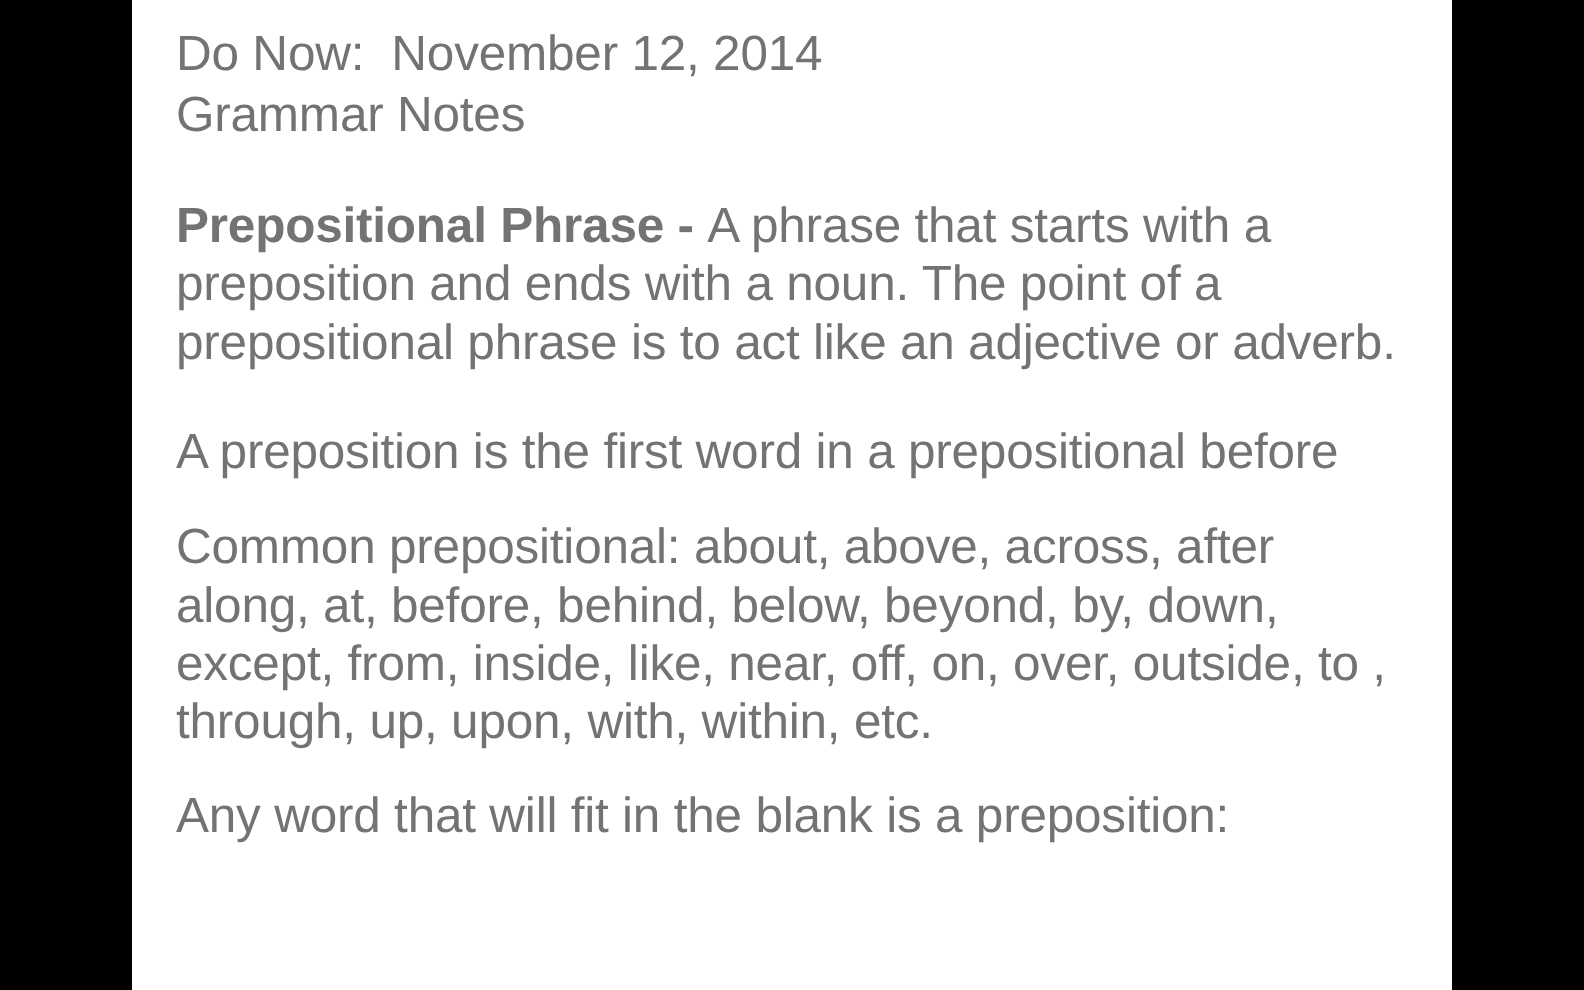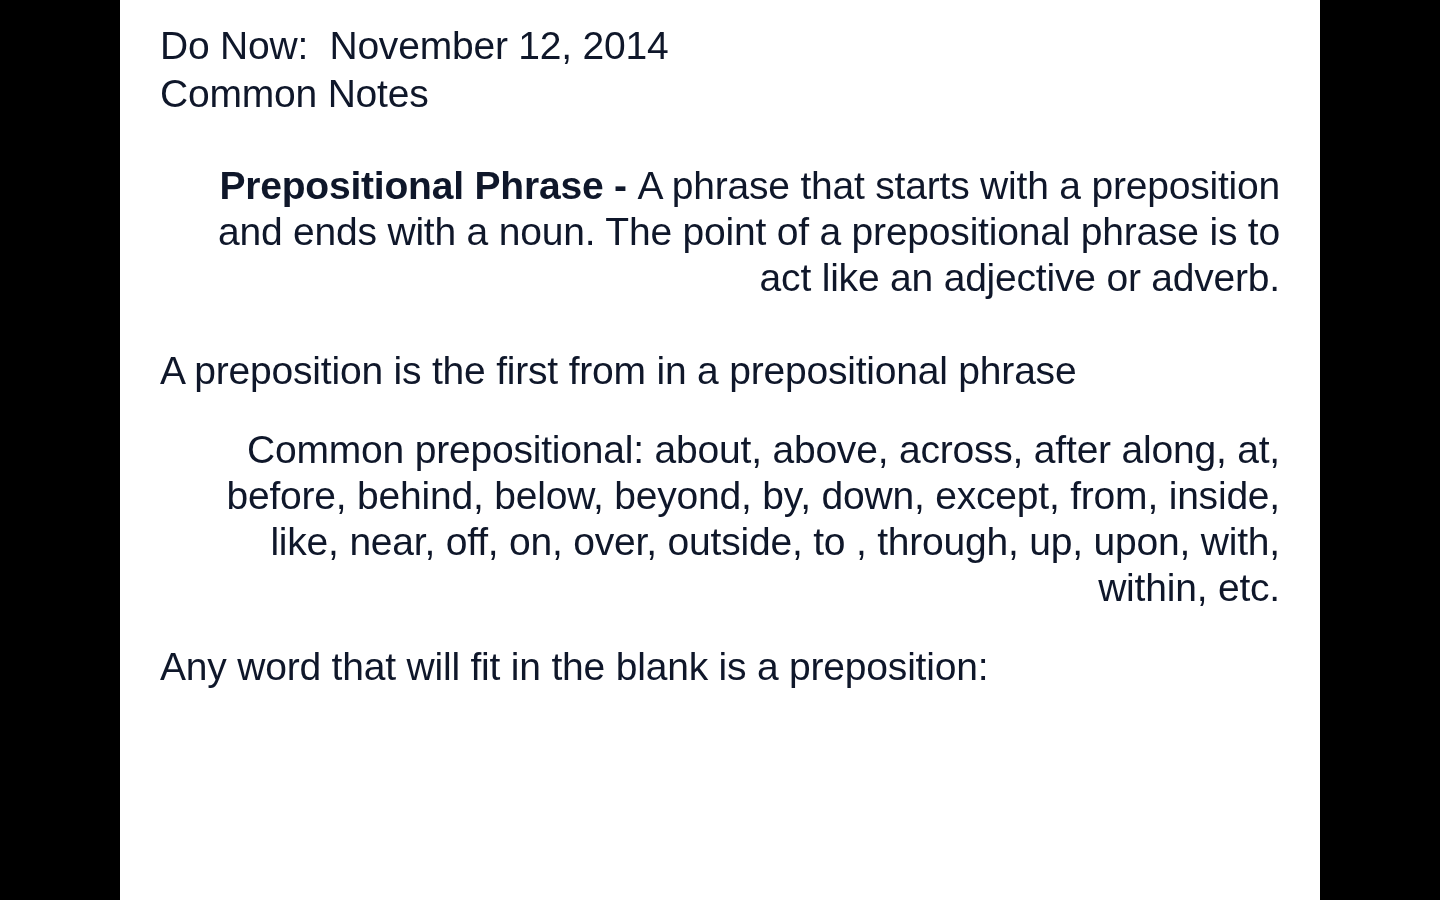--- a/index.html
+++ b/index.html
@@ -25,34 +25,33 @@
     position: absolute;
     left: 120px;
     top: 0px;
     width: 1200px;
     height: 900px;
     background: #ffffff;
     box-sizing: border-box;
     padding: 22px 40px 0 40px;
   }
   .slide-body {
-    font-size: 39px;
+    font-size: 45px;
     line-height: 1.22;
-    color: #0f172a;
+    color: #737373;
     letter-spacing: -0.2px;
   }
   .line {
     margin: 0;
     padding: 0;
     white-space: pre-wrap;
   }
   .para {
     margin: 0;
     padding: 0;
-    text-align: right;
   }
   .spacer-small {
     height: 32px;
   }
   .spacer-medium {
     height: 46px;
   }
   .bold {
     font-weight: bold;
   }
@@ -63,29 +62,29 @@
   }
 </style>
 </head>
 <body>
 
 <div class="stage">
   <div class="slide">
     <div class="slide-body">
 
       <p class="line">Do Now:  November 12, 2014</p>
-      <p class="line">Common Notes</p>
+      <p class="line">Grammar Notes</p>
 
       <div class="spacer-medium"></div>
 
       <p class="para tight"><span class="bold">Prepositional Phrase - </span><span>A phrase that starts with a preposition and ends with a noun. The point of a prepositional phrase is to act like an adjective or adverb.</span></p>
 
       <div class="spacer-medium"></div>
 
-      <p class="line">A preposition is the first from in a prepositional phrase</p>
+      <p class="line">A preposition is the first word in a prepositional before</p>
 
       <div class="spacer-small"></div>
 
       <p class="para tight"><span>Common prepositional: </span><span class="italic">about, above, across, after along, at, before, behind, below, beyond, by, down, except, from, inside, like, near, off, on, over, outside, to , through, up, upon, with, within, etc.</span></p>
 
       <div class="spacer-small"></div>
 
       <p class="line">Any word that will fit in the blank is a preposition:</p>
 
       <div class="spacer-small"></div>

